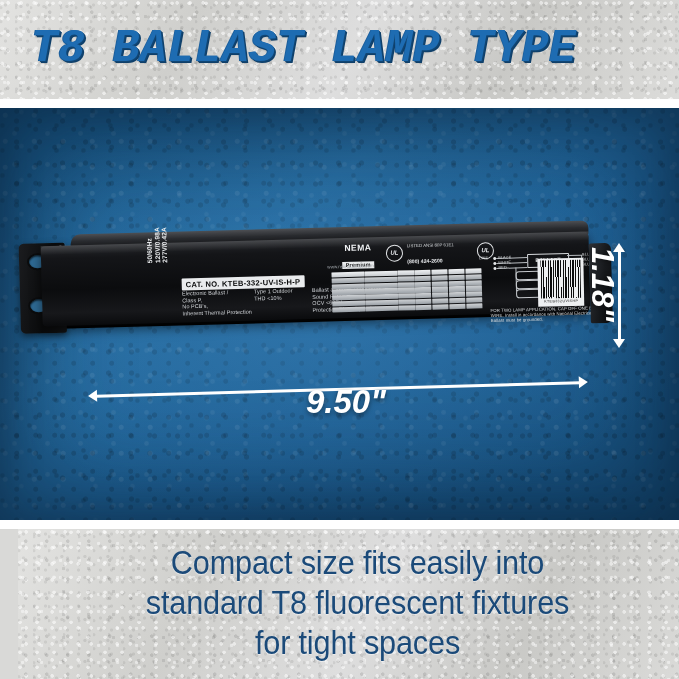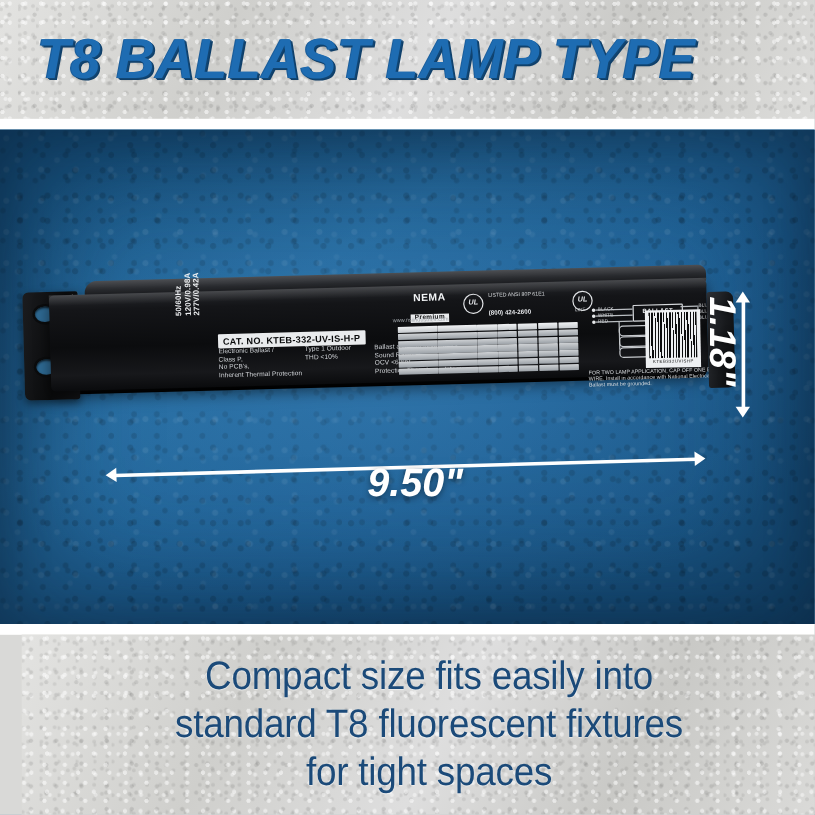--- a/index.html
+++ b/index.html
@@ -20,21 +20,21 @@
       radial-gradient(circle at 82% 72%, rgba(0,0,0,.09) 0 1.4px, rgba(0,0,0,0) 2px),
       radial-gradient(circle at 50% 42%, rgba(0,0,0,.07) 0 1.2px, rgba(0,0,0,0) 2px),
       radial-gradient(circle at 24% 85%, rgba(255,255,255,.45) 0 1.3px, rgba(0,0,0,0) 2px),
       radial-gradient(circle at 91% 31%, rgba(0,0,0,.08) 0 1.3px, rgba(0,0,0,0) 2px),
       radial-gradient(circle at 6% 55%, rgba(0,0,0,.07) 0 1.1px, rgba(0,0,0,0) 2px),
       linear-gradient(118deg, #e3e3e1 0%, #cfcfcc 28%, #dedede 52%, #c9c9c6 74%, #dcdcda 100%);
     background-size:17px 15px,21px 19px,13px 16px,25px 23px,11px 12px,19px 17px,23px 21px,15px 14px,100% 100%;
   }
 
   
-  .header{position:absolute;left:0;top:0;width:679px;height:99px;}
+  .header{position:absolute;left:0;top:0;width:679px;height:99px;font-family:Liberation Mono, monospace;}
   .header .title{
     position:absolute;left:31px;top:18px;width:630px;
     font-size:47px;line-height:62px;
     font-weight:bold;font-style:italic;
     letter-spacing:.5px;
     color:#1e6cb2;
     transform:scaleX(.95);transform-origin:left center;
     white-space:nowrap;
     text-shadow:
       1px 1px 0 #114674, 2px 2px 0 #0f3f69, -1px 0 0 #1b5e9c,

